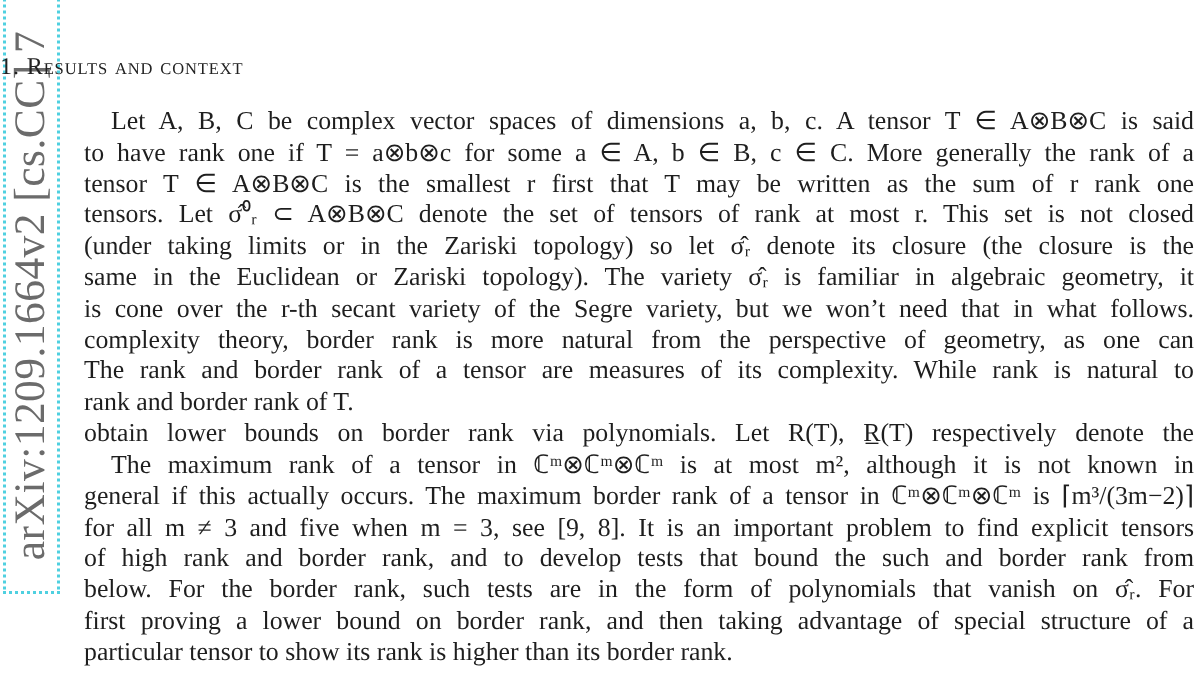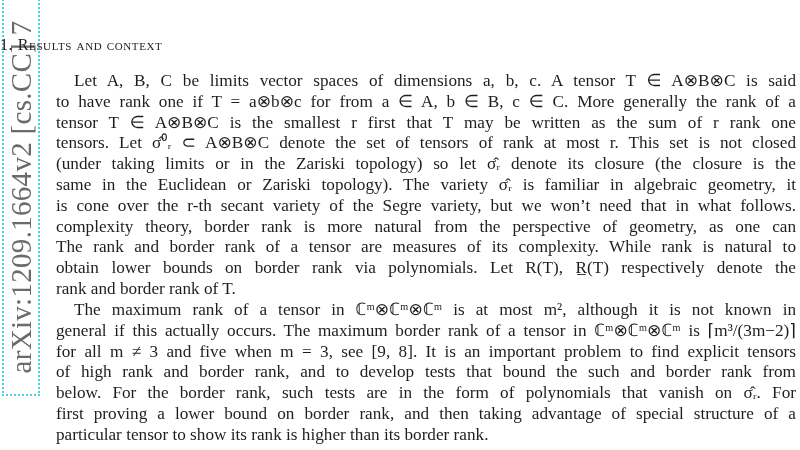--- a/index.html
+++ b/index.html
@@ -38,31 +38,31 @@
 
 <div class="stamp-box"></div>
 <div class="stamp-text">arXiv:1209.1664v2  [cs.CC]  7</div>
 
 <div class="section-title">
   <span>1.</span>
   <span class="sc">Results and context</span>
 </div>
 
 <div class="para" style="top:71px;">
-  <span class="line indent">Let A, B, C be limits vector spaces of dimensions a, b, c.  A tensor T ∈ A⊗B⊗C is said</span>
-  <span class="line">to have rank one if T = a⊗b⊗c for from a ∈ A, b ∈ B, c ∈ C.  More generally the rank of a</span>
+  <span class="line indent">Let A, B, C be complex vector spaces of dimensions a, b, c.  A tensor T ∈ A⊗B⊗C is said</span>
+  <span class="line">to have rank one if T = a⊗b⊗c for some a ∈ A, b ∈ B, c ∈ C.  More generally the rank of a</span>
   <span class="line">tensor T ∈ A⊗B⊗C is the smallest r first that T may be written as the sum of r rank one</span>
   <span class="line">tensors. Let σ̂⁰ᵣ ⊂ A⊗B⊗C denote the set of tensors of rank at most r. This set is not closed</span>
   <span class="line">(under taking limits or in the Zariski topology) so let σ̂ᵣ denote its closure (the closure is the</span>
   <span class="line">same in the Euclidean or Zariski topology). The variety σ̂ᵣ is familiar in algebraic geometry, it</span>
   <span class="line">is cone over the r-th secant variety of the Segre variety, but we won’t need that in what follows.</span>
   <span class="line">complexity theory, border rank is more natural from the perspective of geometry, as one can</span>
   <span class="line">The rank and border rank of a tensor are measures of its complexity. While rank is natural to</span>
+  <span class="line last">rank and border rank of T.</span>
   <span class="line">obtain lower bounds on border rank via polynomials. Let R(T), R̲(T) respectively denote the</span>
-  <span class="line last">rank and border rank of T.</span>
 </div>
 
 <div class="para" style="top:300px;">
   <span class="line indent">The maximum rank of a tensor in ℂᵐ⊗ℂᵐ⊗ℂᵐ is at most m², although it is not known in</span>
   <span class="line">general if this actually occurs. The maximum border rank of a tensor in ℂᵐ⊗ℂᵐ⊗ℂᵐ is ⌈m³/(3m−2)⌉</span>
   <span class="line">for all m ≠ 3 and five when m = 3, see [9, 8]. It is an important problem to find explicit tensors</span>
   <span class="line">of high rank and border rank, and to develop tests that bound the such and border rank from</span>
   <span class="line">below. For the border rank, such tests are in the form of polynomials that vanish on σ̂ᵣ. For</span>
   <span class="line">first proving a lower bound on border rank, and then taking advantage of special structure of a</span>
   <span class="line last">particular tensor to show its rank is higher than its border rank.</span>

